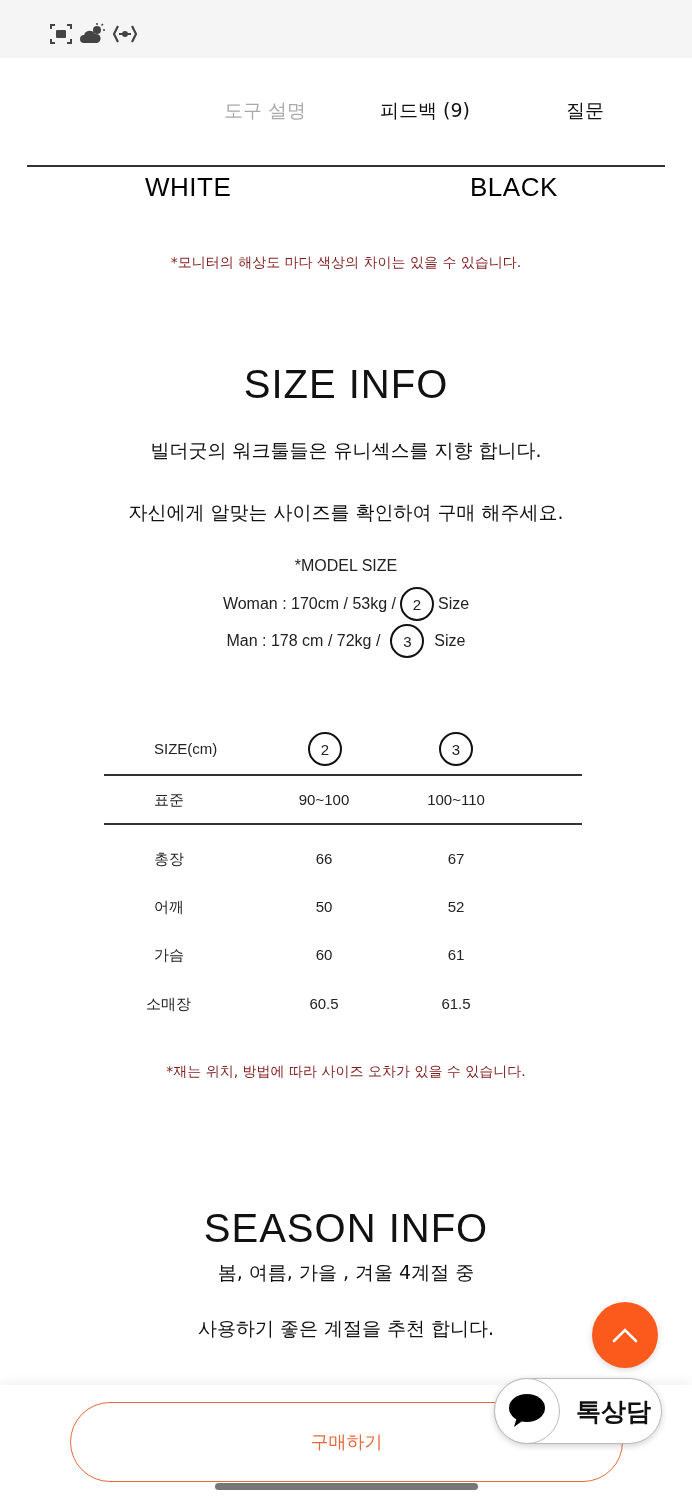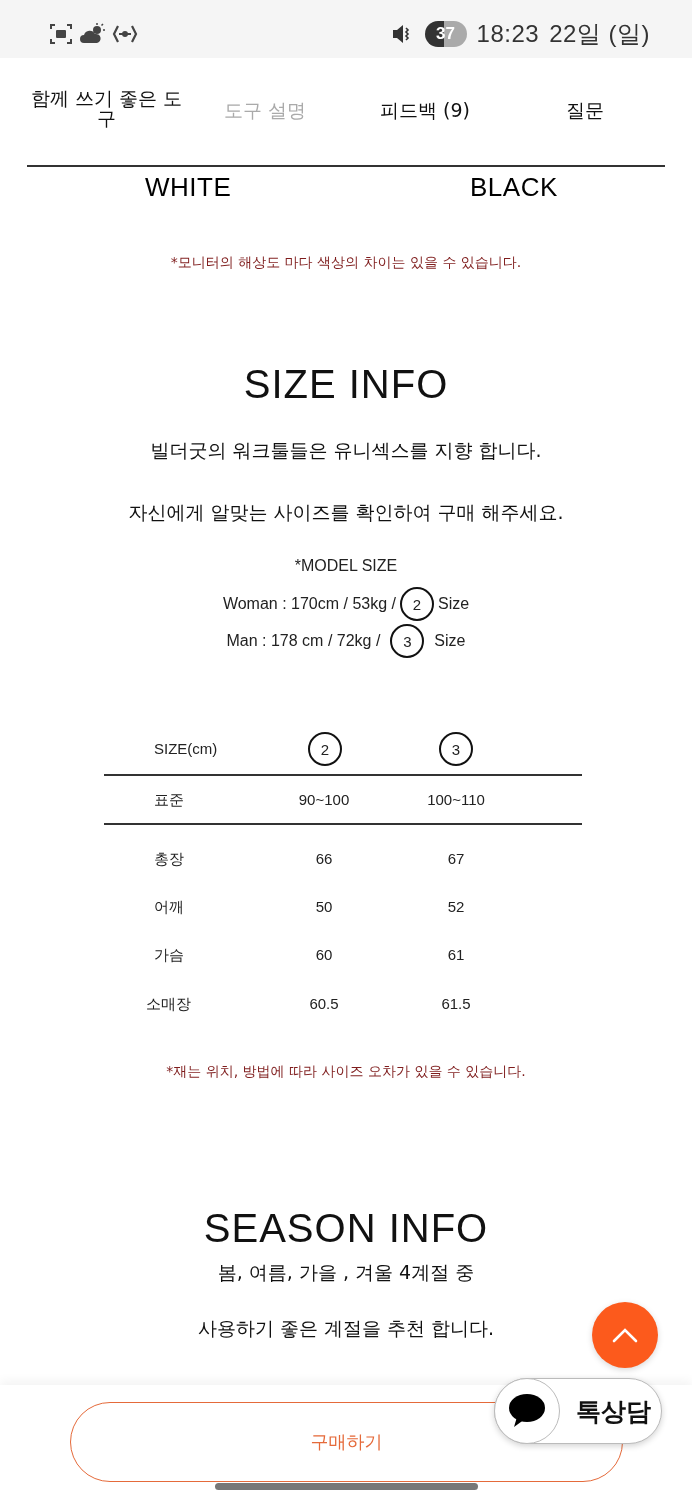--- a/index.html
+++ b/index.html
@@ -72,35 +72,23 @@
         </svg>
     </span>
     <span class="sb-icon">
       <svg width="26" height="22" viewBox="0 0 26 22">
           <path d="M6 3 2 11l4 8M20 3l4 8-4 8" stroke="#444" stroke-width="2.2" fill="none"></path>
           <path d="M7 11h12" stroke="#444" stroke-width="2"></path>
           <circle cx="13" cy="11" r="3" fill="#444"></circle>
         </svg>
     </span>
   </div>
-  <div class="sb-right">
-    <span class="sb-icon">
-      <svg width="24" height="24" viewBox="0 0 24 24">
-          <path d="M3 8h4l6-5v18l-6-5H3z" fill="#333"></path>
-          <path d="M16 6l2 2-2 2 2 2-2 2 2 2-2 2" stroke="#333" stroke-width="1.6" fill="none"></path>
-        </svg>
-    </span>
-    <span class="battery">37</span>
-    <span class="sb-time">18:23</span>
-    <span class="sb-time">22일 (일)</span>
-  </div>
 </div>
 
 <div class="tabs">
-  <div class="tab" style="left:24px;width:165px;">함께 쓰기 좋은 도구</div>
   <div class="tab muted" style="left:205px;width:120px;top:42px;">도구 설명</div>
   <div class="tab" style="left:360px;width:130px;top:42px;">피드백 (9)</div>
   <div class="tab" style="left:540px;width:90px;top:42px;">질문</div>
   <div class="tab-line"></div>
 </div>
 
 <div class="color-label" style="left:145px;">WHITE</div>
 <div class="color-label" style="left:470px;">BLACK</div>
 
 <div class="note" style="top:254px;">*모니터의 해상도 마다 색상의 차이는 있을 수 있습니다.</div>

